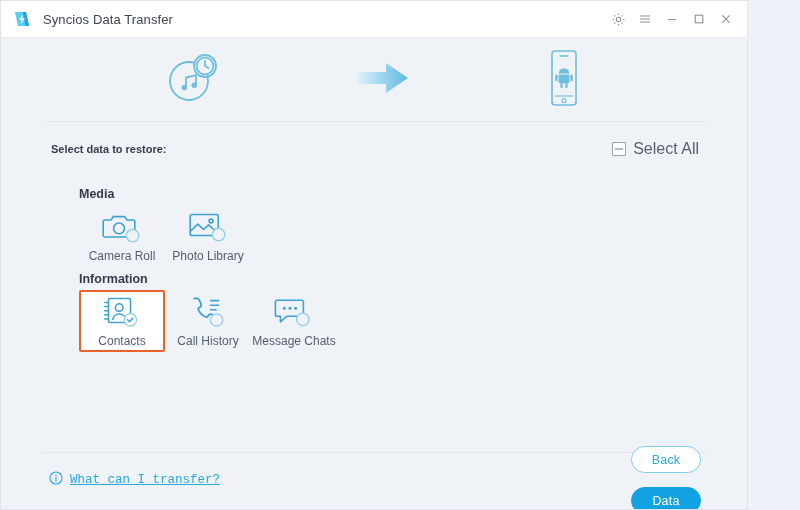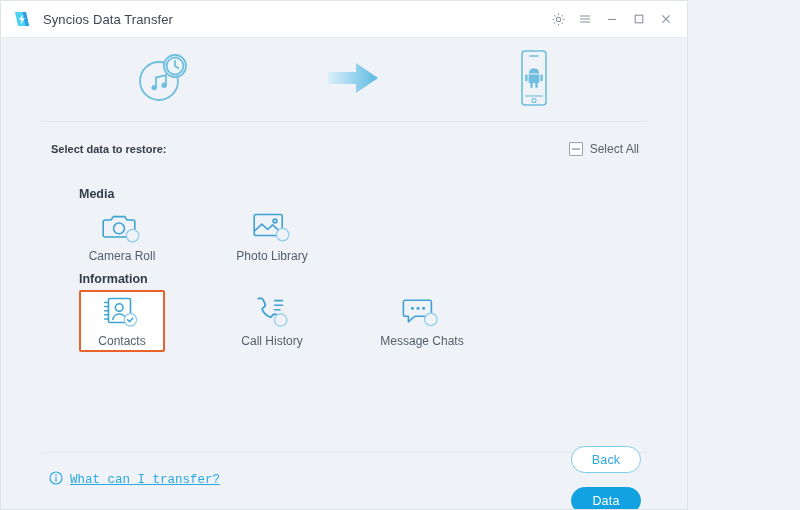--- a/index.html
+++ b/index.html
@@ -9,21 +9,21 @@
   body {
     width: 800px;
     height: 510px;
     overflow: hidden;
     font-family: "Liberation Sans", sans-serif;
     background: #eef1f7;
     -webkit-font-smoothing: antialiased;
   }
   .app {
     position: relative;
-    width: 688px;
+    width: 748px;
     height: 510px;
     background: #eff2f7;
     border: 1px solid #dfe3ea;
     box-sizing: border-box;
     overflow: hidden;
   }
 
   
   .titlebar {
     position: absolute;
@@ -125,21 +125,21 @@
   .sa-box::after {
     content: "";
     position: absolute;
     left: 2px; right: 2px;
     top: 50%;
     height: 1px;
     background: #6d7682;
     transform: translateY(-50%);
   }
   .sa-label {
-    font-size: 12px;
+    font-size: 16px;
     color: #5a616c;
   }
 
   
   .group { position: absolute; left: 0; right: 0; }
   .group-media { top: 186px; }
   .group-info  { top: 271px; }
 
   .group-title {
     position: absolute;
@@ -148,21 +148,20 @@
     font-size: 12.5px;
     font-weight: bold;
     color: #343c49;
     margin-left: 24px;
   }
   .items {
     position: absolute;
     top: 18px;
     left: 78px;
     display: flex;
-    gap: 64px;
   }
   .item {
     width: 86px;
     height: 62px;
     display: flex;
     flex-direction: column;
     align-items: center;
     justify-content: center;
     box-sizing: border-box;
     border: 2px solid transparent;

